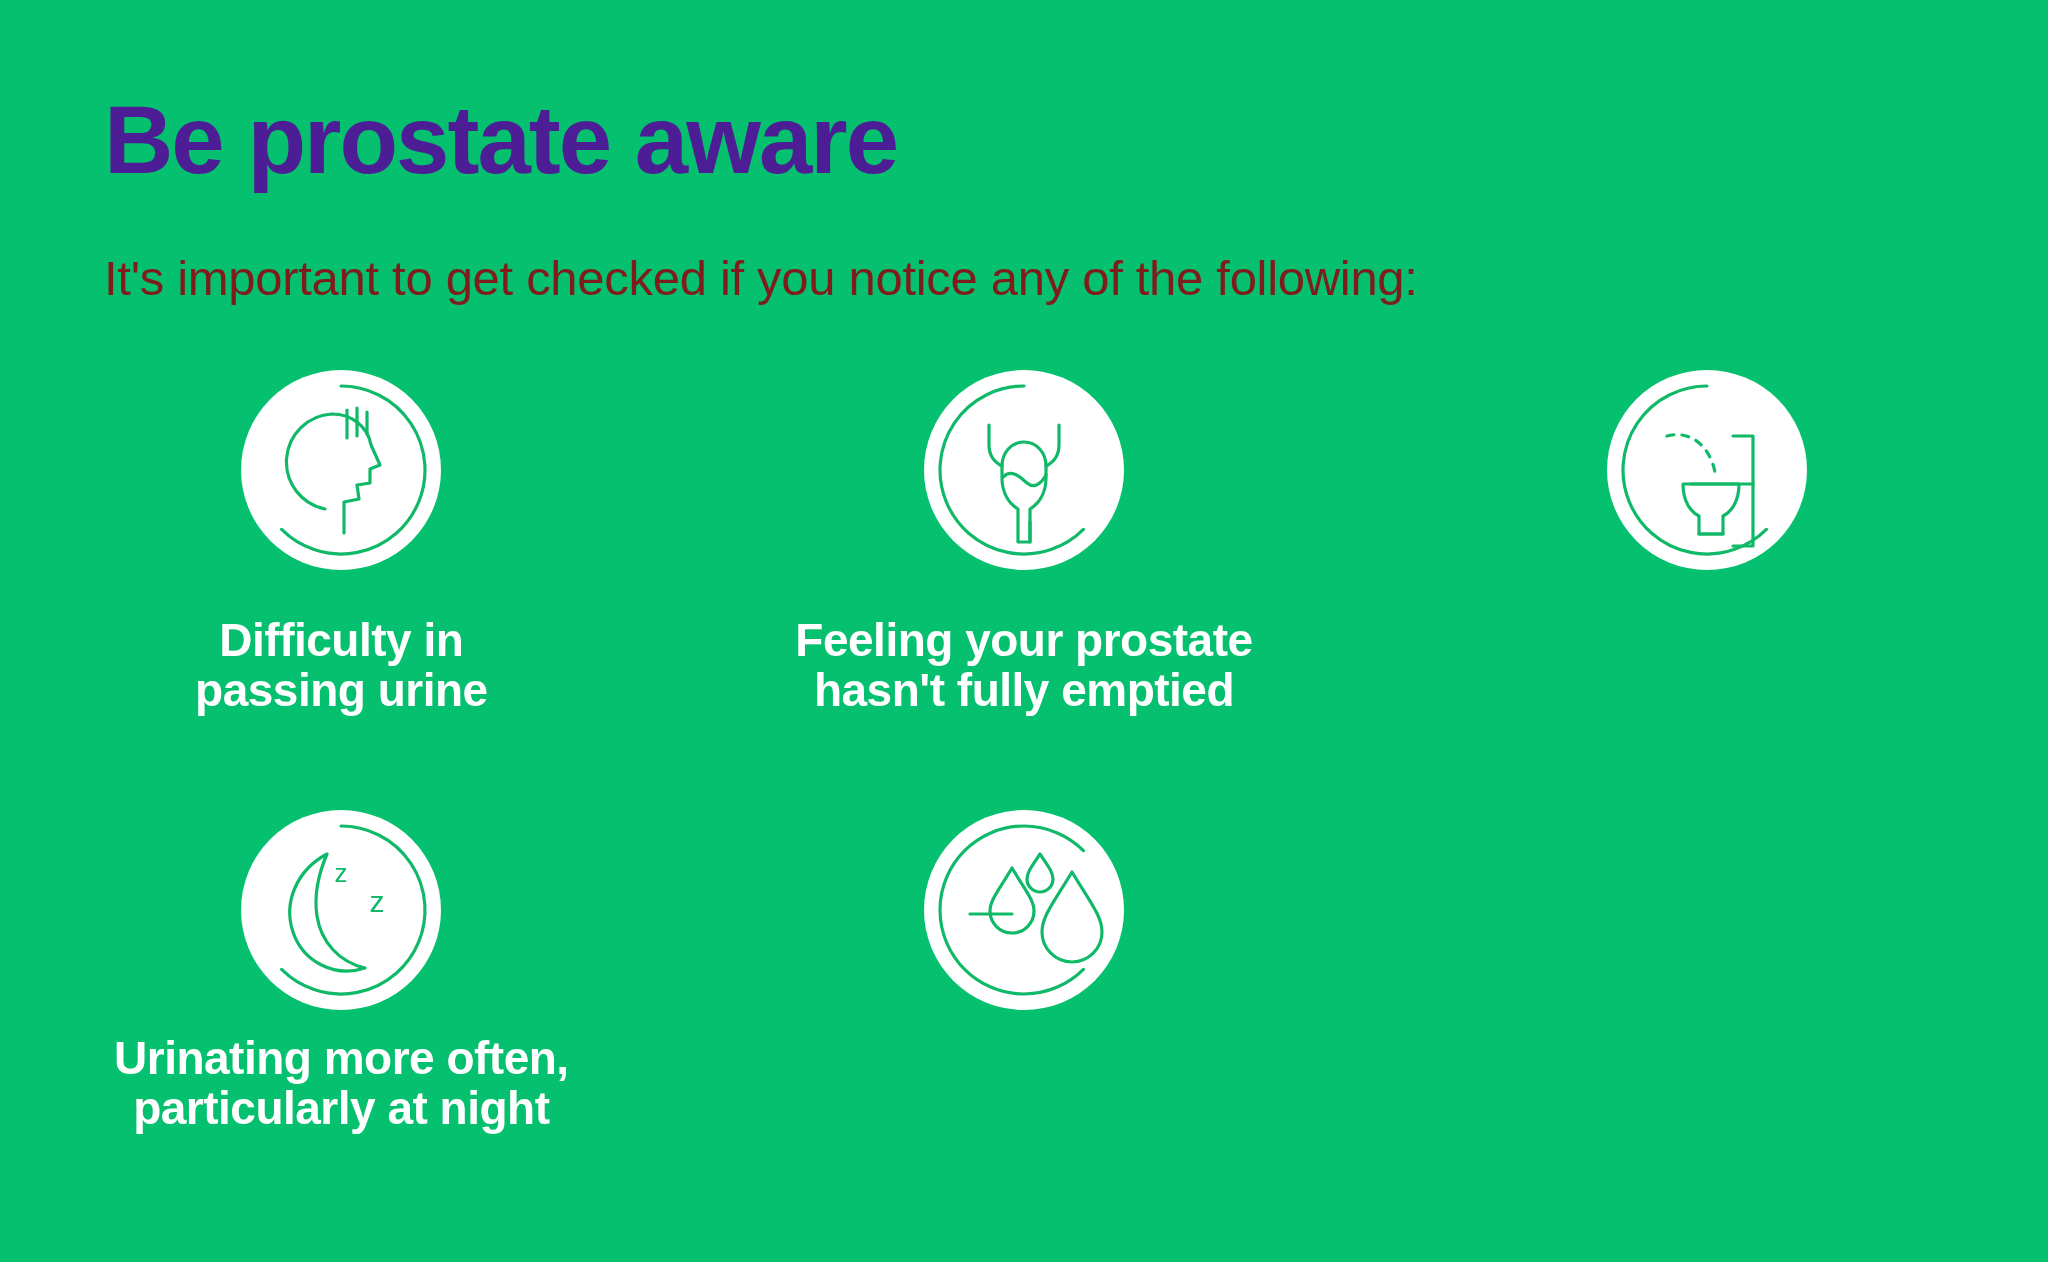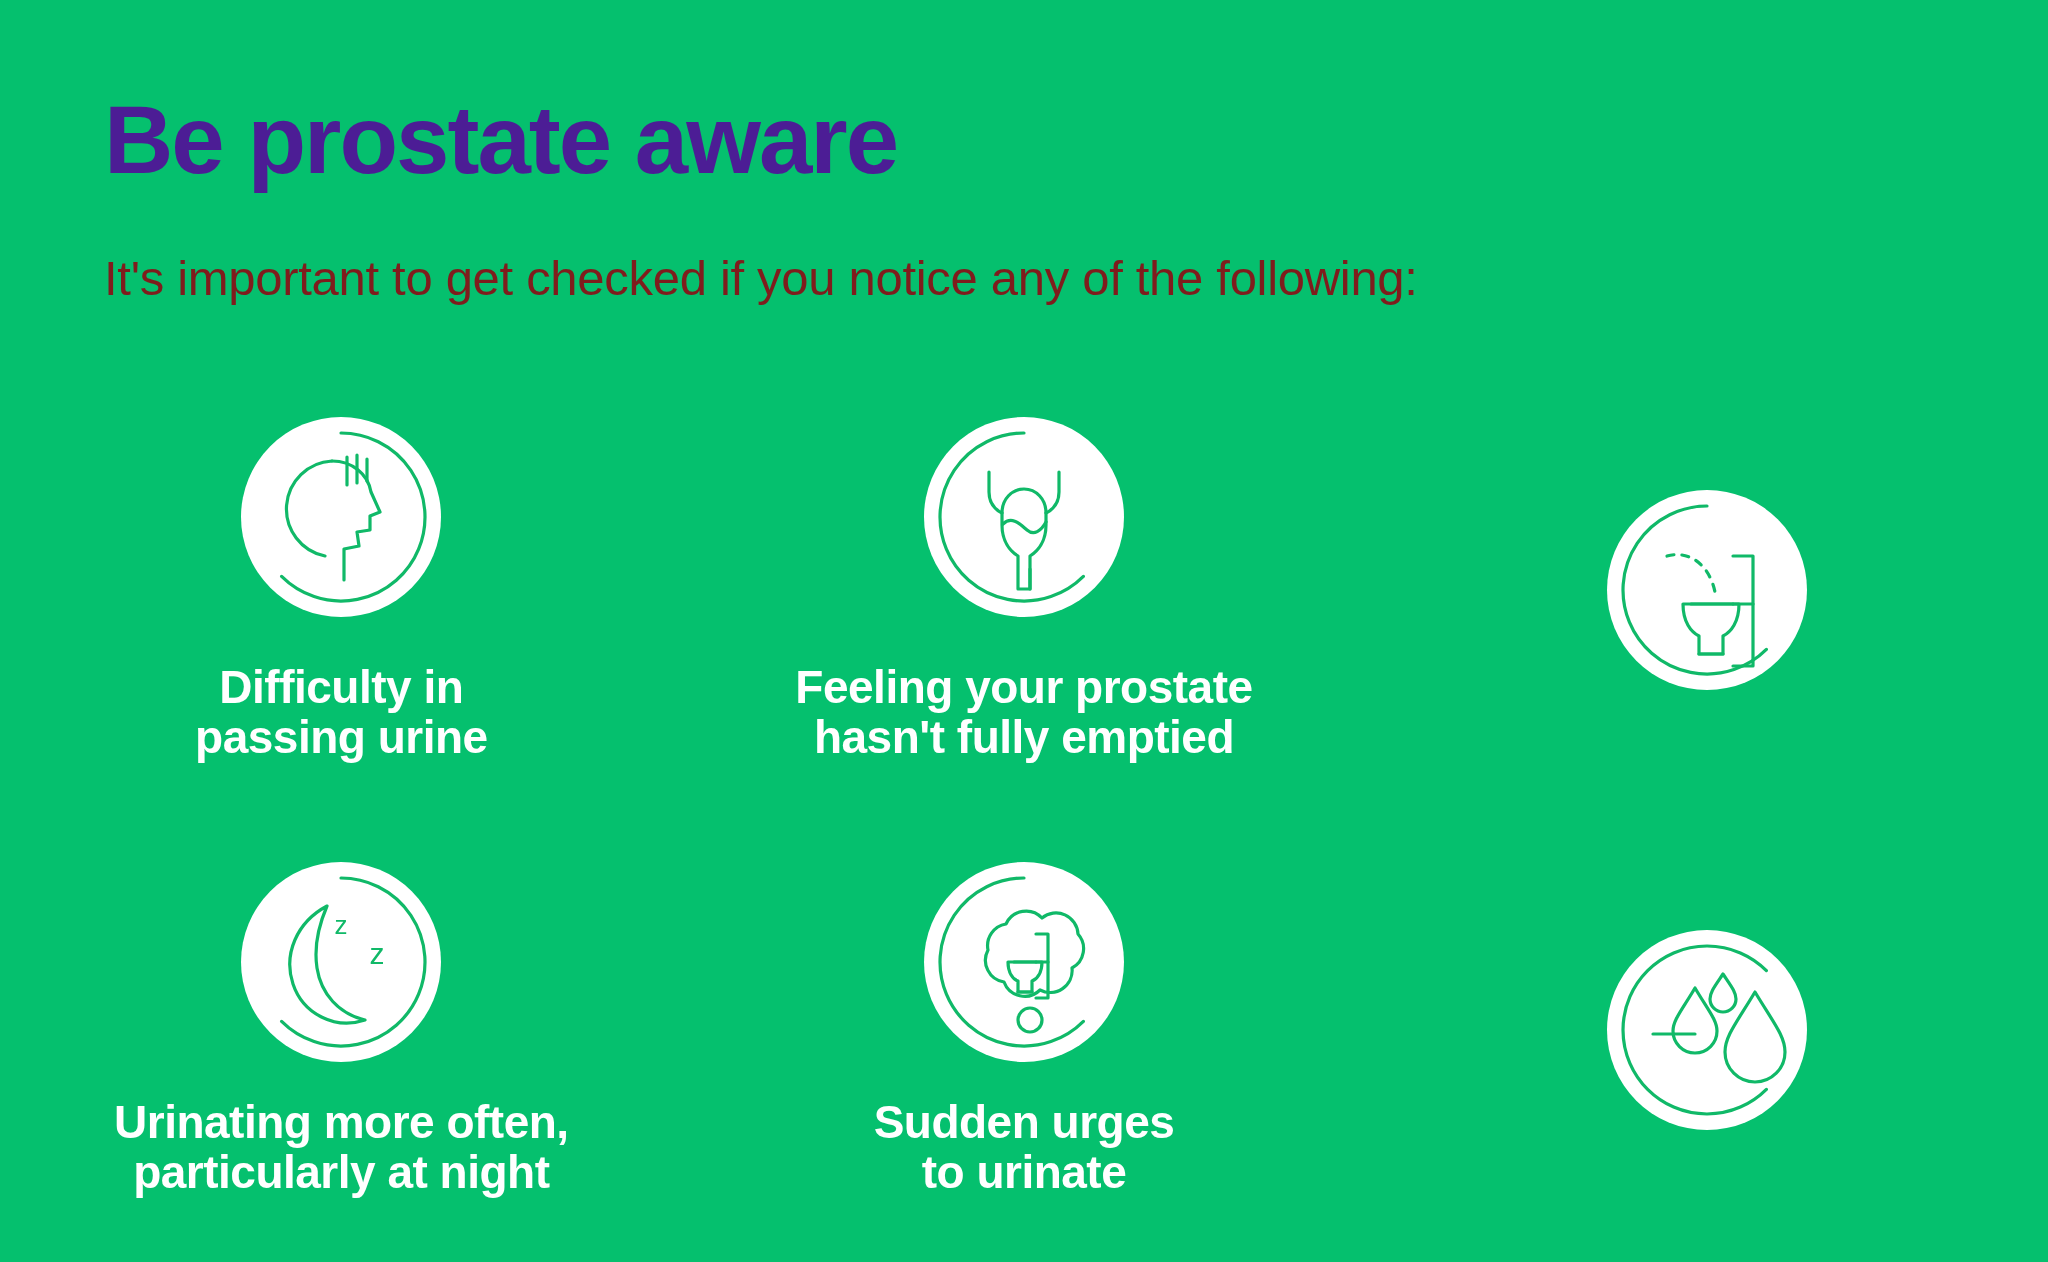--- a/index.html
+++ b/index.html
@@ -48,21 +48,20 @@
     display:grid;
     grid-template-columns:repeat(3, 1fr);
     grid-template-rows:repeat(2, 440px);
   }
 
   .symptom-card {
     position:relative;
     display:flex;
     flex-direction:column;
     align-items:center;
-    justify-content:center;
   }
 
   .icon-badge {
     width:200px; height:200px;
     border-radius:50%;
     background:#ffffff;
     display:flex;
     align-items:center;
     justify-content:center;
     flex:0 0 auto;
@@ -74,21 +73,21 @@
     text-align:center;
     font-size:46px;
     font-weight:700;
     line-height:1.08;
     letter-spacing:-0.5px;
     color:#ffffff;
     white-space:pre-line;
   }
 
   
-  .row-2 .symptom-label { margin-top:36px; }
+  .row-2 .symptom-label { margin-top:24px; }
 </style>
 </head>
 <body>
 
 <div id="header">
   <h1 id="page-title">Be prostate aware</h1>
   <p id="page-subtitle">It's important to get checked if you notice any of the following:</p>
 </div>
 
 <div id="symptom-grid">
@@ -165,43 +164,20 @@
                  c-26 -6 -44 -26 -48 -52 c-4 -26 4 -48 10 -62 z"></path>
 
         <text x="100" y="72" font-family="'Liberation Sans', sans-serif" font-size="26" fill="#10b968" stroke="none" text-anchor="middle">z</text>
         <text x="136" y="102" font-family="'Liberation Sans', sans-serif" font-size="30" fill="#10b968" stroke="none" text-anchor="middle">z</text>
       </svg>
     </div>
     <div class="symptom-label">Urinating more often,
 particularly at night</div>
   </div>
 
-  <div class="symptom-card row-2">
-    <div class="icon-badge">
-      <svg width="200" height="200" viewBox="0 0 200 200" fill="none" stroke="#10b968" stroke-width="3.2" stroke-linecap="round" stroke-linejoin="round">
-
-        <path d="M100 16 a84 84 0 1 0 59.4 143.4"></path>
-
-        <path d="M82 62 a22 22 0 0 1 36 -6 a22 22 0 0 1 36 16
-                 a22 22 0 0 1 -6 34 a22 22 0 0 1 -32 22
-                 a22 22 0 0 1 -36 -8 a22 22 0 0 1 -16 -32
-                 a22 22 0 0 1 18 -26 z"></path>
-
-        <path d="M112 72 l12 0 l0 28 l-12 0"></path>
-        <path d="M90 100 l22 0"></path>
-        <path d="M84 100 l34 0 c0 11 -5 17 -10 19 l0 11 l-14 0 l0 -11 c-5 -2 -10 -8 -10 -19 z"></path>
-        <path d="M94 130 l14 0"></path>
-        <path d="M124 100 l0 36 l-12 0"></path>
-
-        <circle cx="106" cy="158" r="12"></circle>
-      </svg>
-    </div>
-    <div class="symptom-label">Sudden urges
-to urinate</div>
-  </div>
 
   <div class="symptom-card row-2">
     <div class="icon-badge">
       <svg width="200" height="200" viewBox="0 0 200 200" fill="none" stroke="#10b968" stroke-width="3.2" stroke-linecap="round" stroke-linejoin="round">
 
         <path d="M159.4 40.6 a84 84 0 1 0 0 118.8"></path>
 
         <path d="M46 104 l42 0"></path>
 
         <path d="M116 44 c8 12 13 18 13 25 a13 13 0 0 1 -26 0 c0 -7 5 -13 13 -25 z"></path>

